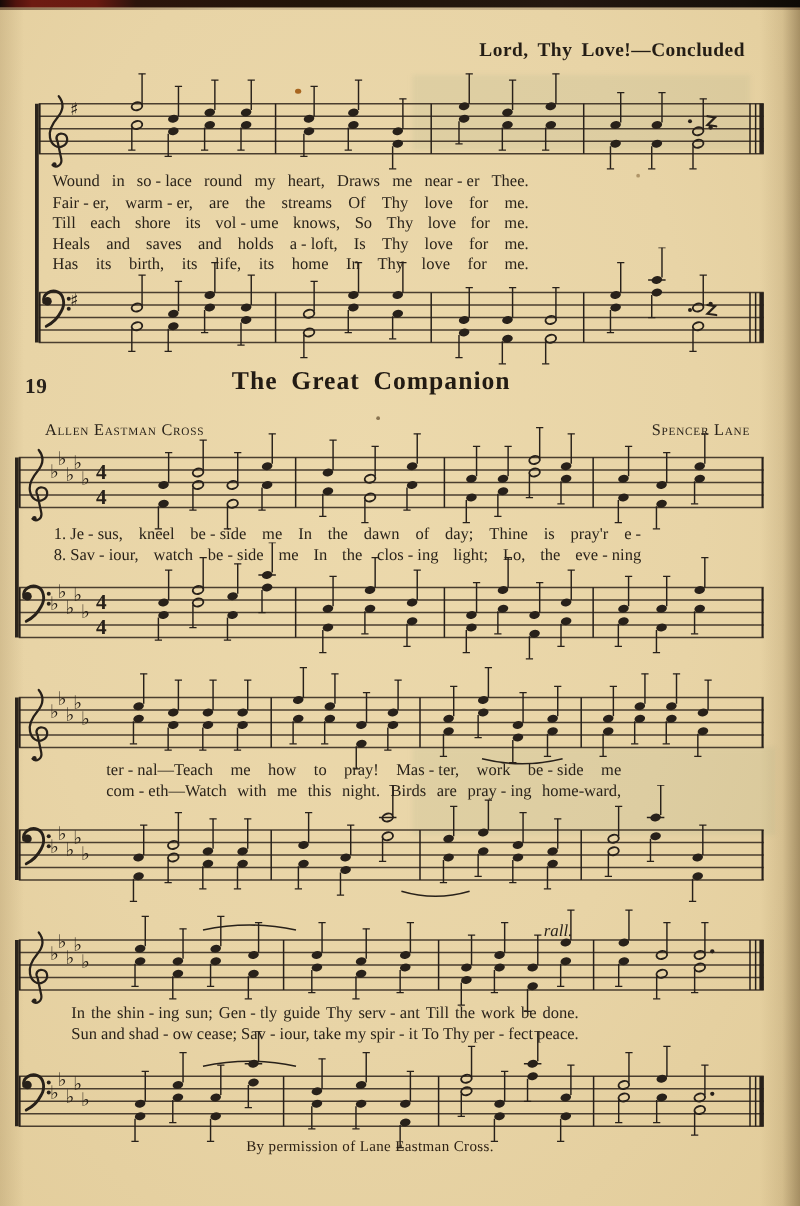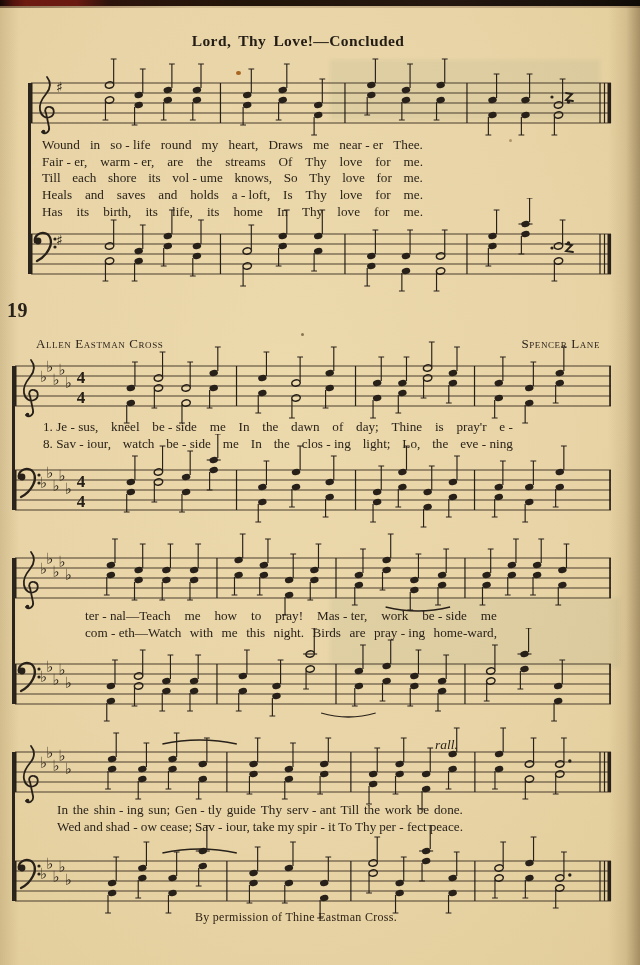--- a/index.html
+++ b/index.html
@@ -9,27 +9,27 @@
       linear-gradient(90deg, rgba(120,92,48,.18) 0%, rgba(120,92,48,0) 3%),
       linear-gradient(270deg, rgba(90,66,30,.45) 0%, rgba(120,92,48,.15) 2.2%, rgba(120,92,48,0) 5%),
       radial-gradient(ellipse at 45% 40%, #ecd9ac 0%, #e8d4a6 55%, #e2cc9a 100%);
     font-family:"Liberation Serif","DejaVu Serif",serif;
     color:#28211a;
   }
   .abs{position:absolute;}
   .top-edge{left:0;top:0;width:640px;height:6px;
     background:linear-gradient(90deg,#170a07 0%,#51130d 2%,#6e1b12 4%,#6a1a11 12%,#2c140c 17%,#221509 40%,#241710 70%,#17100a 93%,#0e0a06 100%);}
   .top-edge2{left:0;top:6px;width:640px;height:2px;background:linear-gradient(90deg,rgba(60,30,15,.55),rgba(60,30,15,.12) 30%,rgba(60,30,15,.28) 100%);}
-  .title1{left:0;top:32px;width:596px;text-align:center;font-size:15.5px;font-weight:bold;
+  .title1{left:0;top:32px;width:596px;text-align:right;font-size:15.5px;font-weight:bold;
     letter-spacing:.4px;word-spacing:3px;color:#241d15;}
   .lyrics{display:block;}
-  .lyric-line{display:flex;justify-content:space-between;font-size:13.2px;color:#2a231a;white-space:nowrap;align-items:center;}
+  .lyric-line{display:flex;justify-content:space-between;font-size:13.2px;color:#2a231a;white-space:nowrap;}
   .lyrics-song1 .lyric-line{height:16.6px;}
   .lyrics-hymn .lyric-line{height:16.6px;}
-  .hymn-number{left:7px;top:299px;font-size:20px;font-weight:bold;letter-spacing:.5px;}
+  .hymn-number{left:20px;top:299px;font-size:17px;font-weight:bold;letter-spacing:.5px;}
   .title2{left:0;top:294px;width:594px;text-align:center;font-size:20.5px;font-weight:bold;
     letter-spacing:.8px;word-spacing:5px;color:#221b13;}
   .attrib{top:336px;font-variant:small-caps;font-size:13px;letter-spacing:.6px;color:#2b241b;}
   .attrib-author{left:36px;text-align:center;}
   .attrib-composer{left:0;width:552px;text-align:right;padding-left:48px;}
   .tempo{left:423px;top:737px;font-style:italic;font-size:13.5px;color:#2a231a;margin-left:12px;}
   .footer{left:0;top:910px;width:592px;text-align:center;font-size:12px;letter-spacing:.3px;color:#2e2215;}
   .sys-bar{width:2.6px;background:#2b241c;}
   .staff-svg{display:block;}
   .speck{border-radius:50%;}
@@ -153,21 +153,21 @@
       <circle cx="524" cy="50" r="1.6" fill="#28211a"></circle>
       <line x1="572" y1="36" x2="572" y2="76" stroke="#28211a" stroke-width="1.2"></line>
       <line x1="576.5" y1="36" x2="576.5" y2="76" stroke="#28211a" stroke-width="1.2"></line>
       <rect x="579.5" y="36" width="3.6" height="40" fill="#28211a"></rect>
     </svg>
 
   <div class="abs lyrics lyrics-song1" style="left:42px;top:137px;width:381px;">
     <div class="lyric-line">
         <span>Wound</span>
         <span>in</span>
-        <span>so - life</span>
+        <span>so - lace</span>
         <span>round</span>
         <span>my</span>
         <span>heart,</span>
         <span>Draws</span>
         <span>me</span>
         <span>near - er</span>
         <span>Thee.</span>
       </div>
     <div class="lyric-line">
         <span>Fair - er,</span>
@@ -321,20 +321,21 @@
       <line x1="523.495" y1="83" x2="529.295" y2="83" stroke="#28211a" stroke-width="1"></line>
       <circle cx="540.495" cy="45" r="1.7" fill="#28211a"></circle>
       <path d="M538 46 l6 1 l-6 6 l7 1" fill="none" stroke="#28211a" stroke-width="1.8" stroke-linecap="round"></path>
       <circle cx="524" cy="50" r="1.6" fill="#28211a"></circle>
       <line x1="572" y1="36" x2="572" y2="76" stroke="#28211a" stroke-width="1.2"></line>
       <line x1="576.5" y1="36" x2="576.5" y2="76" stroke="#28211a" stroke-width="1.2"></line>
       <rect x="579.5" y="36" width="3.6" height="40" fill="#28211a"></rect>
     </svg>
 
   <div class="abs hymn-number">19</div>
+  <div class="abs title2">The Great Companion</div>
   <div class="abs attrib attrib-author">Allen Eastman Cross</div>
   <div class="abs attrib attrib-composer">Spencer Lane</div>
 
   <div class="abs sys-bar" style="left:12px;top:366px;height:144px;"></div>
   <svg class="abs staff-svg" style="left:12px;top:330px;" width="602" height="112">
       <line x1="3" y1="36" x2="599" y2="36" stroke="#4a3e2f" stroke-width="1.1"></line>
       <line x1="3" y1="46" x2="599" y2="46" stroke="#4a3e2f" stroke-width="1.1"></line>
       <line x1="3" y1="56" x2="599" y2="56" stroke="#4a3e2f" stroke-width="1.1"></line>
       <line x1="3" y1="66" x2="599" y2="66" stroke="#4a3e2f" stroke-width="1.1"></line>
       <line x1="3" y1="76" x2="599" y2="76" stroke="#4a3e2f" stroke-width="1.1"></line>
@@ -964,21 +965,21 @@
         <span>guide</span>
         <span>Thy</span>
         <span>serv - ant</span>
         <span>Till</span>
         <span>the</span>
         <span>work</span>
         <span>be</span>
         <span>done.</span>
       </div>
     <div class="lyric-line">
-        <span>Wed</span>
+        <span>Sun</span>
         <span>and</span>
         <span>shad - ow</span>
         <span>cease;</span>
         <span>Sav - iour,</span>
         <span>take</span>
         <span>my</span>
         <span>spir - it</span>
         <span>To</span>
         <span>Thy</span>
         <span>per - fect</span>
@@ -1092,15 +1093,15 @@
       <line x1="549.0133333333333" y1="27" x2="554.8133333333333" y2="27" stroke="#28211a" stroke-width="1"></line>
       <line x1="543.7133333333333" y1="65" x2="543.7133333333333" y2="83" stroke="#28211a" stroke-width="1.15"></line>
       <line x1="540.8133333333333" y1="83" x2="546.6133333333332" y2="83" stroke="#28211a" stroke-width="1"></line>
       <circle cx="557.8133333333333" cy="50" r="1.7" fill="#28211a"></circle>
       <path d="M150.39999999999998 28 Q 187.59999999999997 20 224.79999999999998 28" fill="none" stroke="#28211a" stroke-width="1.3"></path>
       <line x1="588" y1="36" x2="588" y2="76" stroke="#28211a" stroke-width="1.2"></line>
       <line x1="592.5" y1="36" x2="592.5" y2="76" stroke="#28211a" stroke-width="1.2"></line>
       <rect x="595.5" y="36" width="3.6" height="40" fill="#28211a"></rect>
     </svg>
 
-  <div class="abs footer">By permission of Thine Eastman Cross.</div>
+  <div class="abs footer">By permission of Lane Eastman Cross.</div>
 
 </div>
 
 </body></html>

